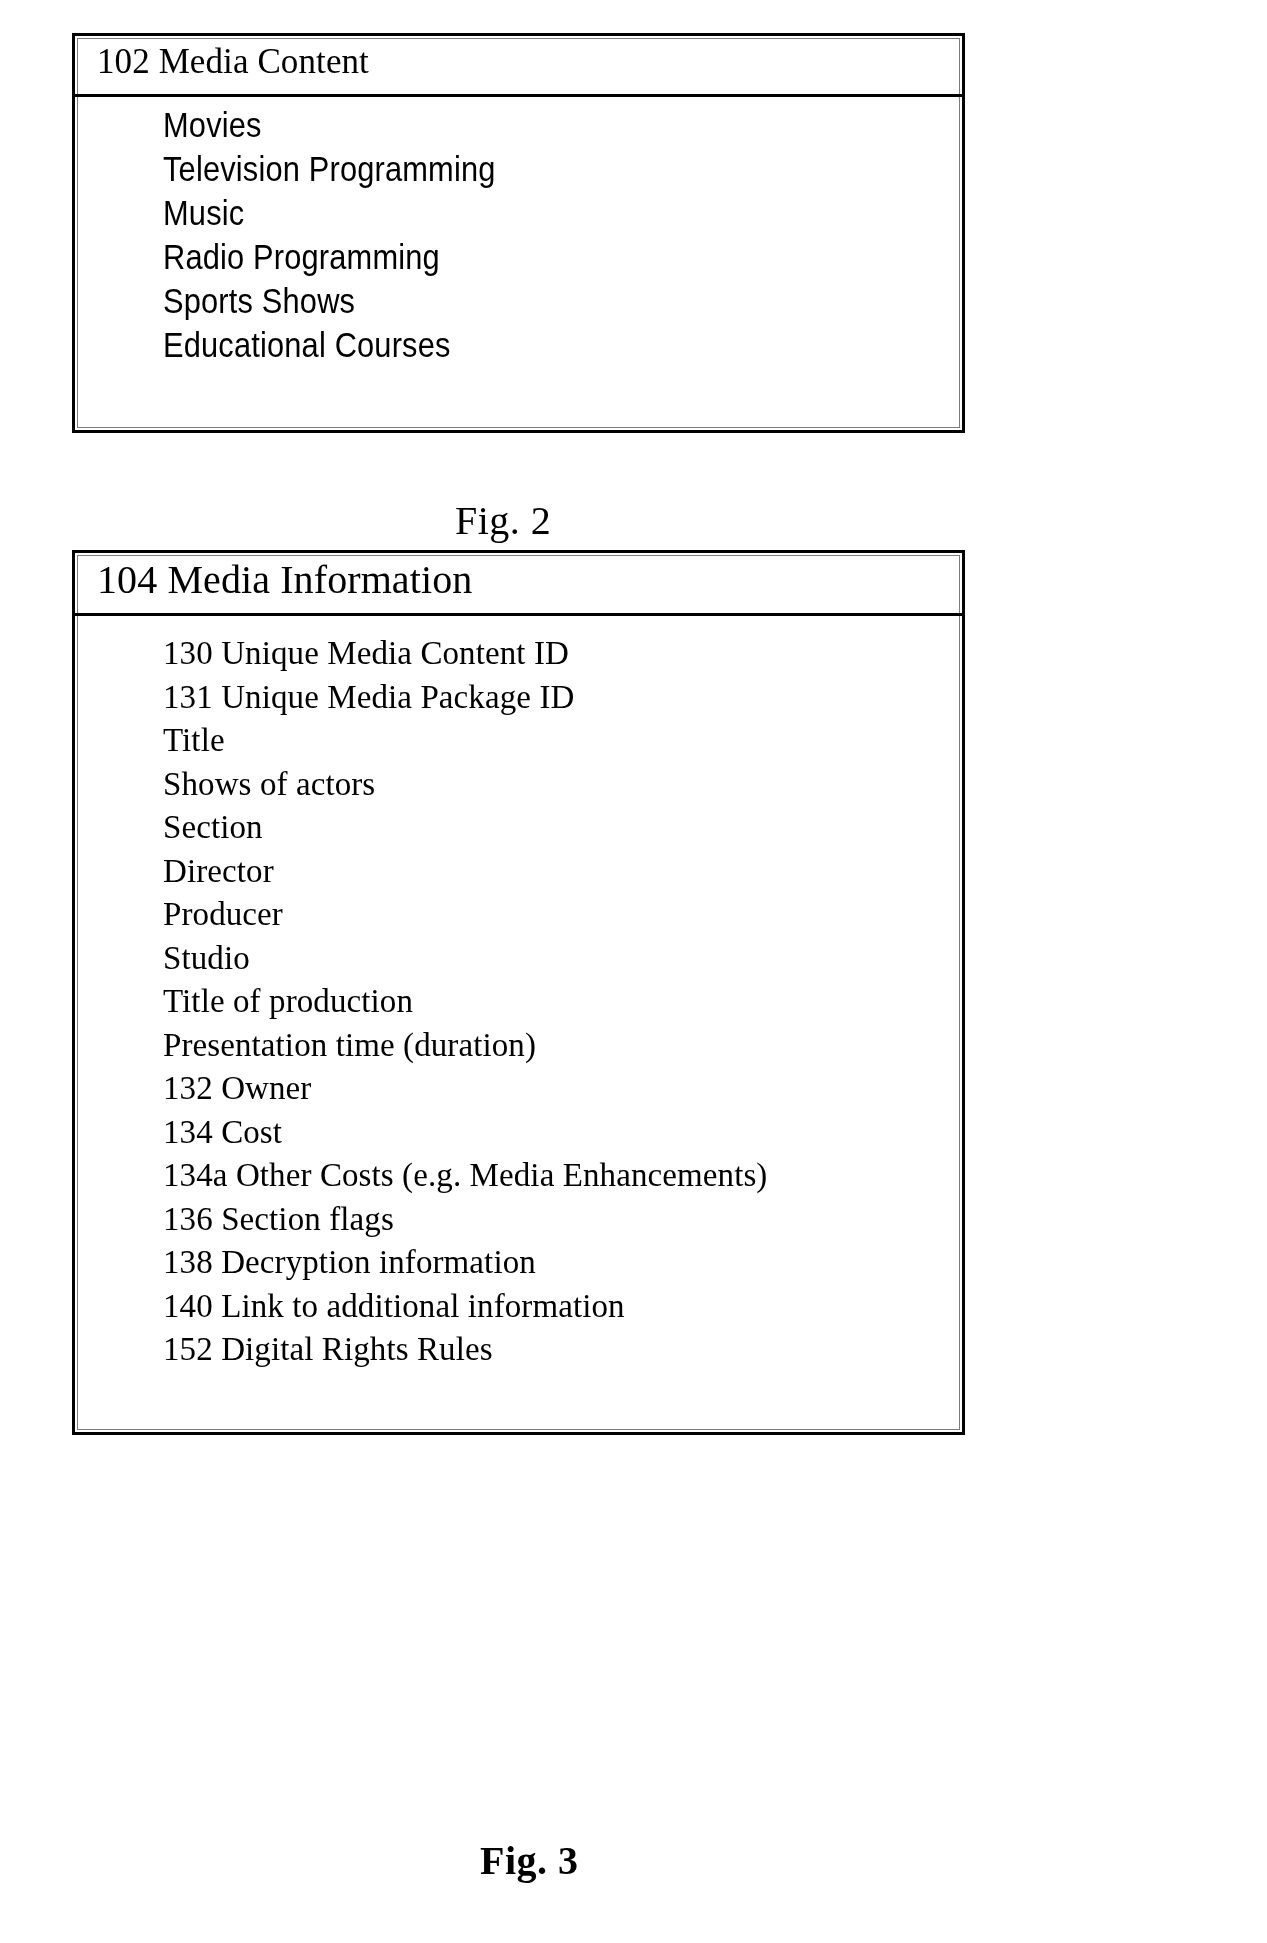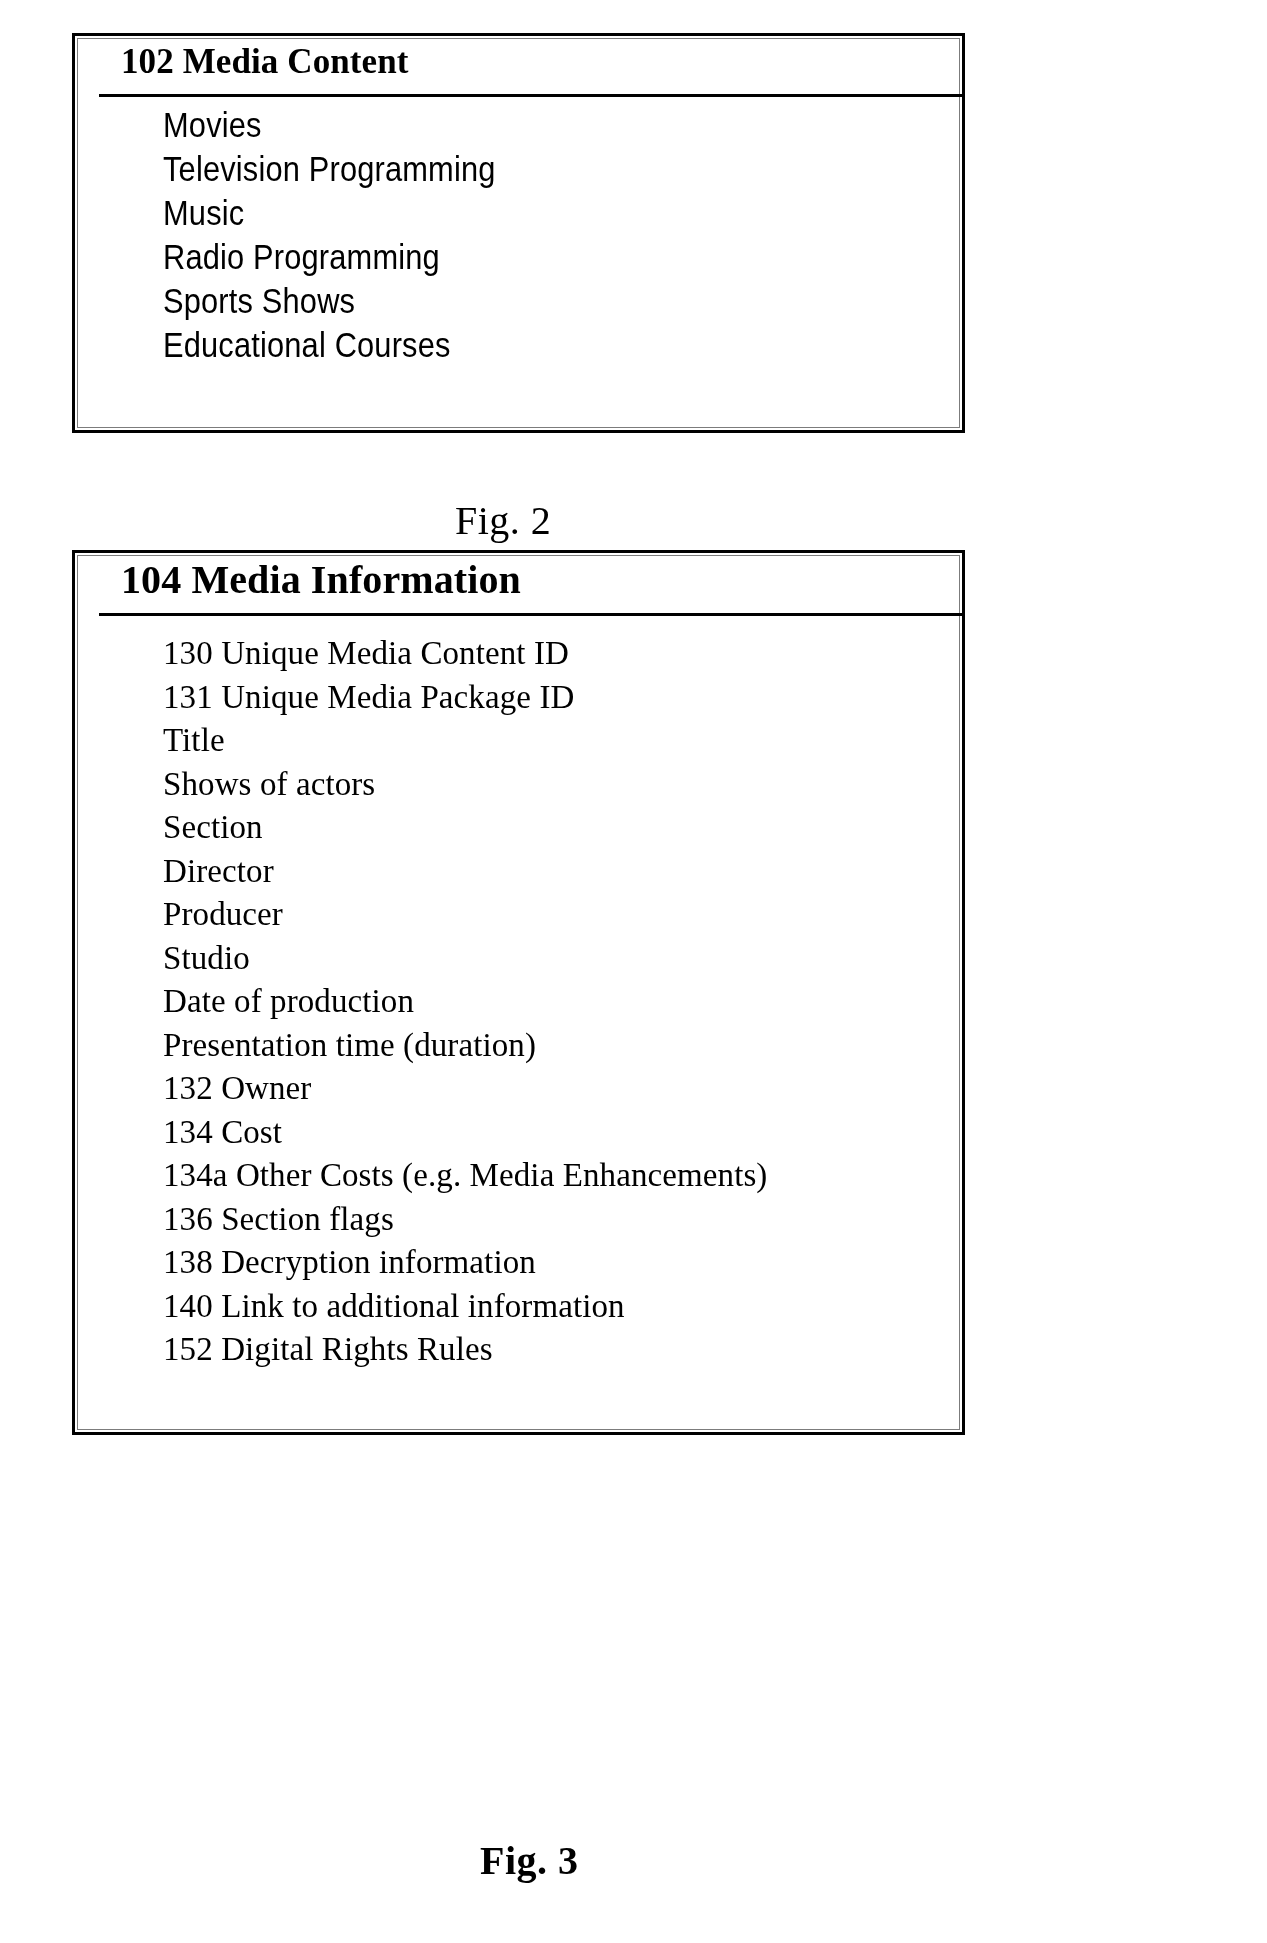--- a/index.html
+++ b/index.html
@@ -39,25 +39,24 @@
     border: 1px solid #111;
     pointer-events: none;
     opacity: .55;
   }
 
   .box-header {
     position: relative;
     z-index: 2;
     padding: 4px 0 2px 20px;
     font-family: "Liberation Serif", serif;
-    font-weight: bold;
+    font-weight: normal;
     letter-spacing: .1px;
     white-space: nowrap;
     border-bottom: 3px solid #000;
-    margin-left: 24px;
   }
 
   .box-list {
     position: relative;
     z-index: 2;
     list-style: none;
     margin: 0;
     padding: 0;
   }
   .box-list li {
@@ -148,21 +147,21 @@
     <div class="box-header">104 Media Information</div>
     <ul class="box-list">
       <li>130 Unique Media Content ID</li>
       <li>131 Unique Media Package ID</li>
       <li>Title</li>
       <li>Shows of actors</li>
       <li>Section</li>
       <li>Director</li>
       <li>Producer</li>
       <li>Studio</li>
-      <li>Date of production</li>
+      <li>Title of production</li>
       <li>Presentation time (duration)</li>
       <li>132 Owner</li>
       <li>134 Cost</li>
       <li>134a Other Costs (e.g. Media Enhancements)</li>
       <li>136 Section flags</li>
       <li>138 Decryption information</li>
       <li>140 Link to additional information</li>
       <li>152 Digital Rights Rules</li>
     </ul>
   </div>

